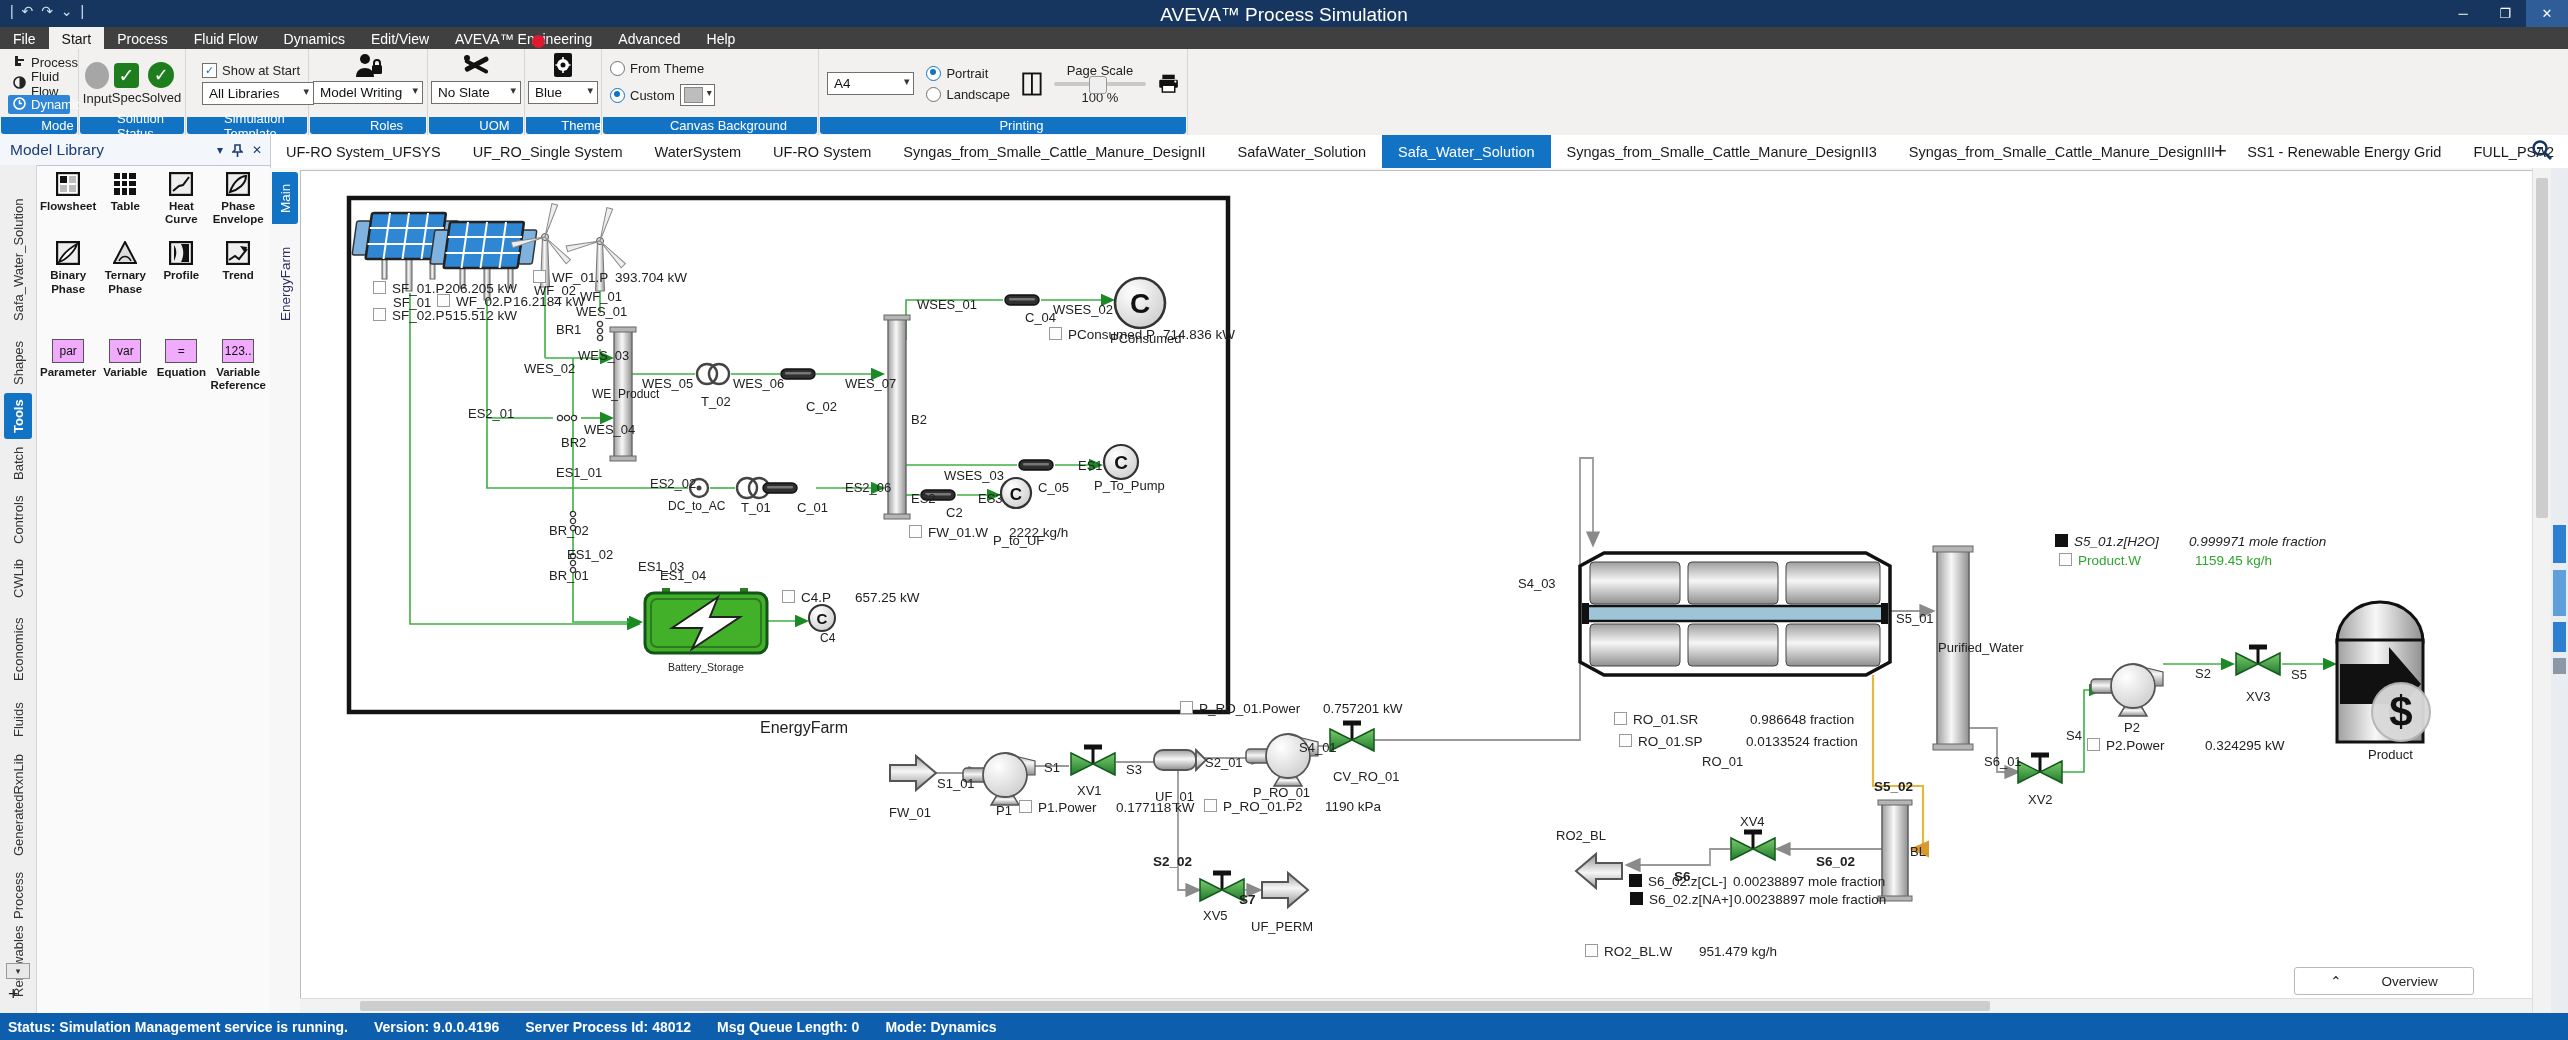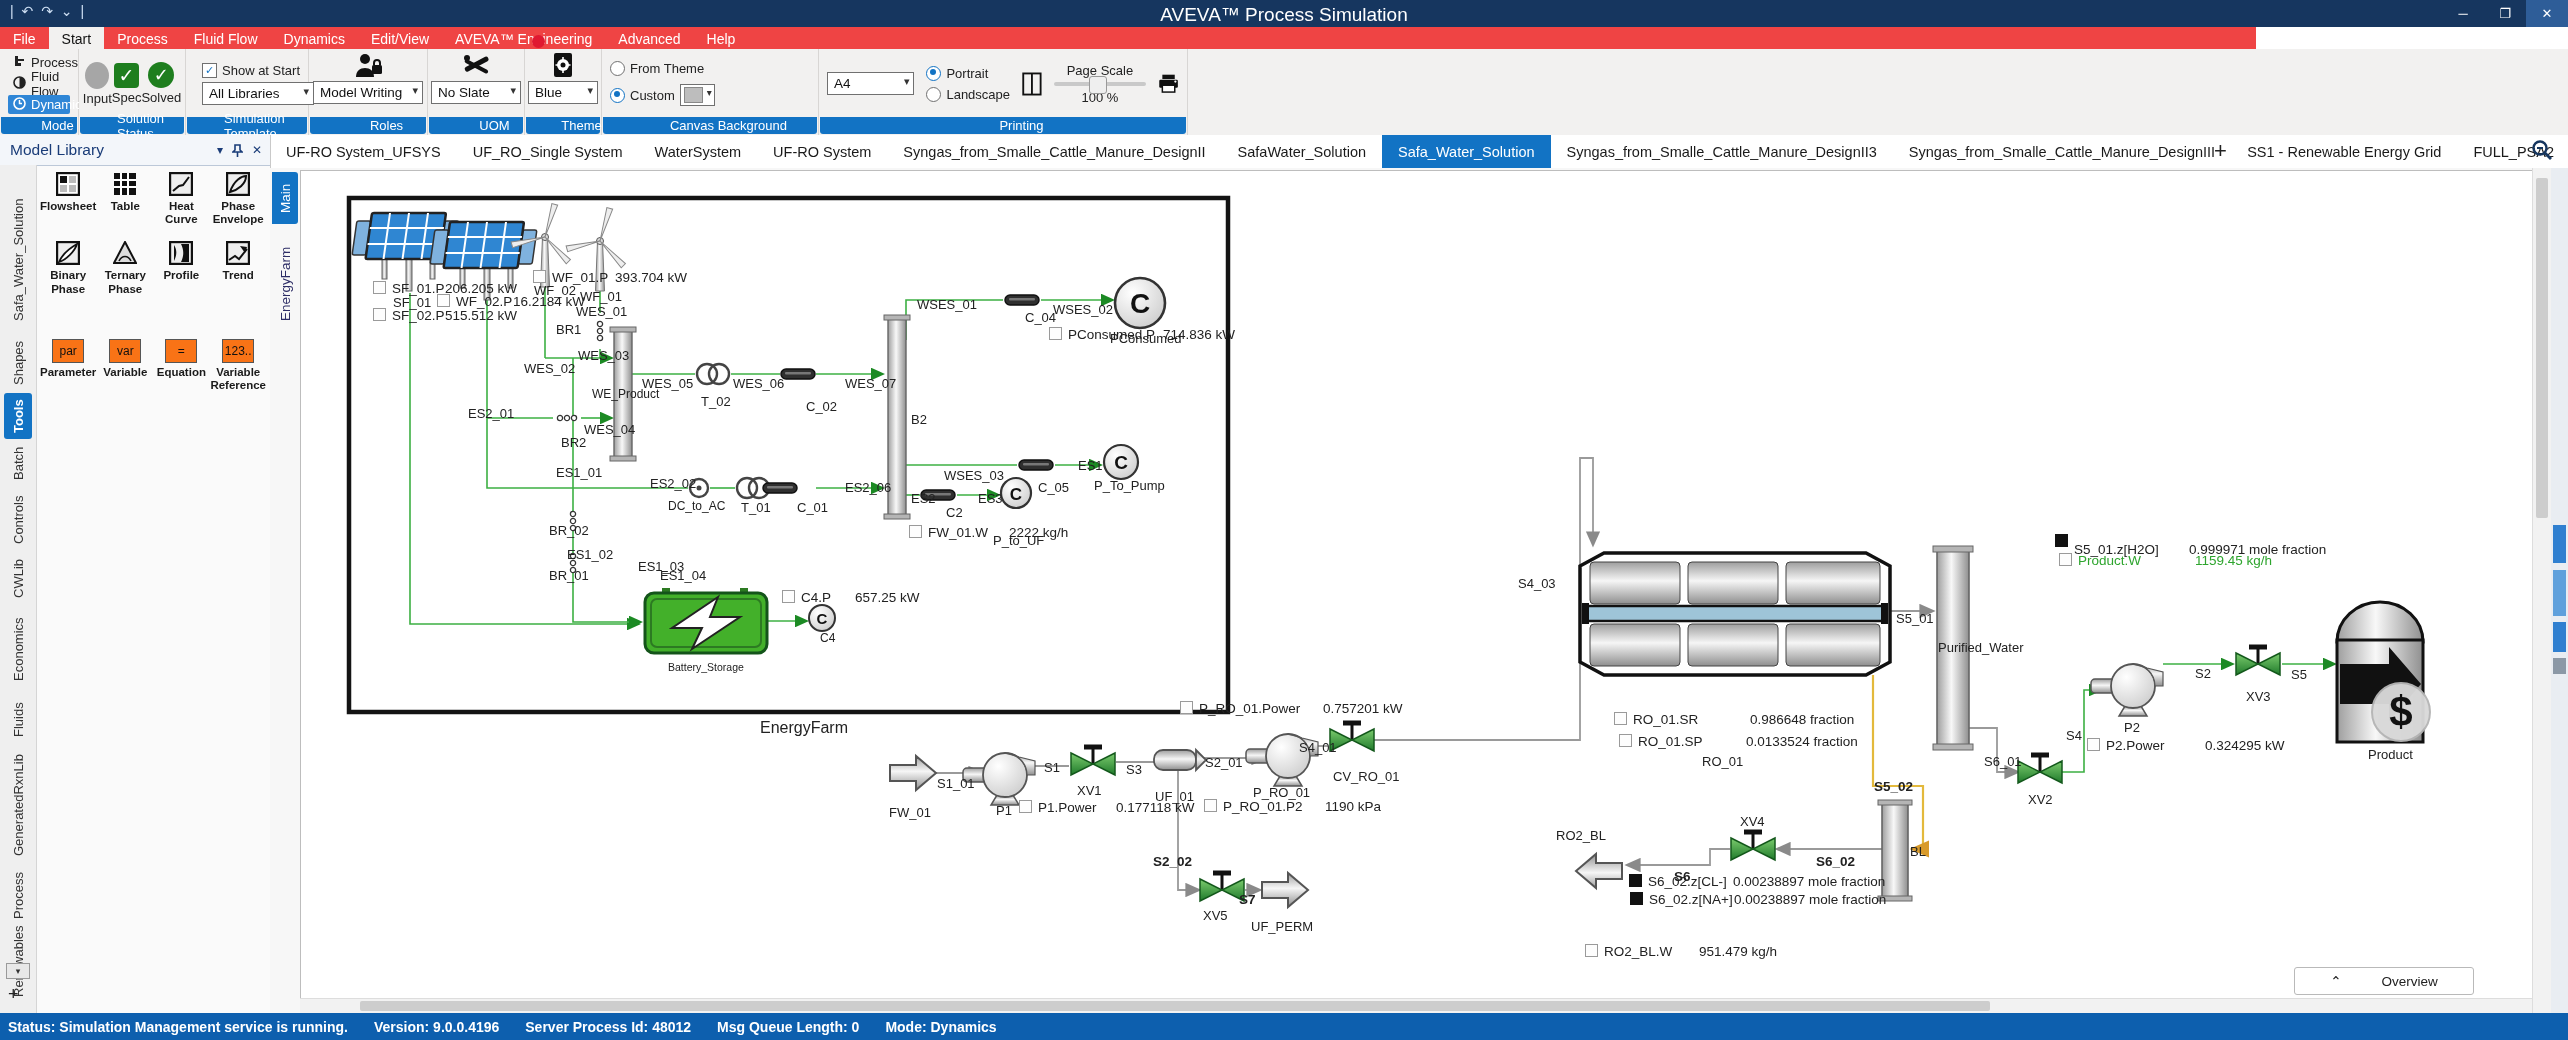--- a/index.html
+++ b/index.html
@@ -10,21 +10,21 @@
 
   
   #titlebar{position:absolute;left:0;top:0;width:2568px;height:27px;background:#16365f;color:#fff;}
   #qat{position:absolute;left:10px;top:3px;font-size:14px;color:#cfe0f4;letter-spacing:2px;}
   #win-title{position:absolute;left:0;right:0;top:4px;text-align:center;font-size:19px;color:#fff;}
   #win-btns{position:absolute;right:0;top:0;height:27px;display:flex;}
   .winbtn{width:42px;height:27px;display:flex;align-items:center;justify-content:center;font-size:13px;color:#fff;}
   .winbtn.close{background:#2e5d98;}
 
   
-  #ribbon-tabs{position:absolute;left:0;top:27px;width:2256px;height:22px;background:#ef4444;display:flex;align-items:stretch;}
+  #ribbon-tabs{position:absolute;left:0;top:27px;width:2568px;height:22px;background:#404040;display:flex;align-items:stretch;}
   .rtab{padding:2px 13px 0 13px;font-size:14px;color:#fff;display:flex;align-items:center;}
   .rtab.active{background:#f2f1f0;color:#111;}
   #help-dot{width:13px;height:13px;border-radius:50%;background:#e01931;margin:4px 0 0 2px;}
 
   
   #ribbon{position:absolute;left:0;top:49px;width:2568px;height:86px;background:#f2f1f0;border-bottom:1px solid #cfcfcf;display:flex;}
   .rgroup{display:flex;flex-direction:column;border-right:1px solid #d8d6d4;background:#f2f1f0;}
   .rgroup .content{flex:1;display:flex;align-items:center;padding:3px 8px 2px 8px;gap:8px;}
   .rgroup .caption{height:17px;background:#1273c4;color:#fff;font-size:13px;display:flex;align-items:center;justify-content:center;border-radius:0 0 3px 3px;margin:0 1px 1px 1px;padding-left:37px;}
   .moderow{display:flex;align-items:center;gap:5px;font-size:13px;color:#222;padding:1px 5px;border-radius:2px;height:17px;}
@@ -63,40 +63,40 @@
   #mlib-hicons{display:flex;gap:9px;padding-right:8px;color:#1a3c78;font-size:12px;align-items:center;}
   #libstrip{position:absolute;left:0;top:30px;width:36px;bottom:0;background:#efefef;border-right:1px solid #d5d5d5;}
   .libtab{position:absolute;left:4px;width:28px;display:flex;align-items:center;justify-content:center;
           writing-mode:vertical-rl;transform:rotate(180deg);font-size:13px;color:#333;border-radius:3px;}
   .libtab.active{background:#1273c4;color:#fff;font-weight:bold;}
   #lib-extra{position:absolute;left:6px;bottom:34px;width:22px;height:14px;border:1px solid #9a9a9a;background:#e8e8e8;font-size:9px;color:#333;display:flex;align-items:center;justify-content:center;}
   #lib-add{position:absolute;left:8px;bottom:8px;font-size:18px;color:#222;}
   #mlib-grid{position:absolute;left:40px;top:36px;width:226px;display:grid;grid-template-columns:repeat(4,1fr);row-gap:14px;column-gap:2px;}
   .lib-item{display:flex;flex-direction:column;align-items:center;gap:3px;}
   .lib-icon{width:26px;height:26px;display:flex;align-items:center;justify-content:center;}
-  .glyph-box{display:none;width:30px;height:22px;background:#f97316;border:1px solid #555;font-size:12px;color:#111;align-items:center;justify-content:center;}
+  .glyph-box{display:none;width:30px;height:22px;background:#f0abfc;border:1px solid #555;font-size:12px;color:#111;align-items:center;justify-content:center;}
   .glyph-box.show{display:flex;}
   .lib-label{font-size:11.5px;font-weight:bold;color:#1a1a1a;text-align:center;line-height:1.15;}
 
   
   #canvas-wrap{position:absolute;left:270px;top:168px;width:2262px;height:845px;background:#f7f7f7;overflow:hidden;}
   #canvas{position:absolute;left:30px;top:2px;width:2232px;height:828px;background:#fff;border:1px solid #bdbdbd;}
   .fstab{position:absolute;width:26px;display:flex;align-items:center;justify-content:center;
          writing-mode:vertical-rl;transform:rotate(180deg);font-size:13.5px;border-radius:3px 0 0 3px;}
   .fstab.active{background:#1273c4;color:#fff;}
   .fstab.plain{color:#2d2d66;}
   #cansvg{position:absolute;left:0;top:0;}
   .lab{position:absolute;font-size:13px;color:#222;white-space:nowrap;line-height:1;}
   .lab.bold{font-weight:bold;font-size:13.5px;}
   .ann{position:absolute;white-space:nowrap;font-size:13.5px;color:#222;line-height:1;}
   .ann .cb{position:absolute;left:0;top:0;width:13px;height:13px;border:1.5px solid #9a9a9a;background:#fdfdfd;box-sizing:border-box;}
   .ann.filled .cb{background:#111;border-color:#111;}
   .ann .ann-label{position:absolute;left:19px;top:1px;}
   .ann .ann-val{position:absolute;top:1px;}
-  .ann.italic .ann-label,.ann.italic .ann-val{margin-top:8px;}
+  .ann.italic .ann-label,.ann.italic .ann-val{font-style:italic;}
   #overview-btn{position:absolute;left:2294px;top:967px;width:178px;height:26px;background:#fff;border:1px solid #b9b9b9;border-radius:3px;display:flex;align-items:center;justify-content:center;gap:40px;font-size:13.5px;color:#222;}
   #hscroll{position:absolute;left:300px;top:998px;width:2232px;height:14px;background:#f2f2f2;border-top:1px solid #ddd;}
   #hthumb{position:absolute;left:60px;top:2px;width:1630px;height:10px;background:#cdcdcd;border-radius:2px;}
   #vscroll{position:absolute;left:2532px;top:168px;width:18px;height:845px;background:#f2f2f2;border-left:1px solid #ddd;}
   #vthumb{position:absolute;left:3px;top:10px;width:12px;height:340px;background:#cdcdcd;border-radius:2px;}
   #chips{position:absolute;left:2551px;top:168px;width:17px;height:845px;background:#e9edf2;}
   .chip{position:absolute;left:2px;width:13px;background:#2f7fd0;}
 
   
   #statusbar{position:absolute;left:0;top:1013px;width:2568px;height:27px;background:#0d5fae;color:#fff;display:flex;align-items:center;gap:26px;padding-left:8px;box-sizing:border-box;font-size:14px;font-weight:bold;}

